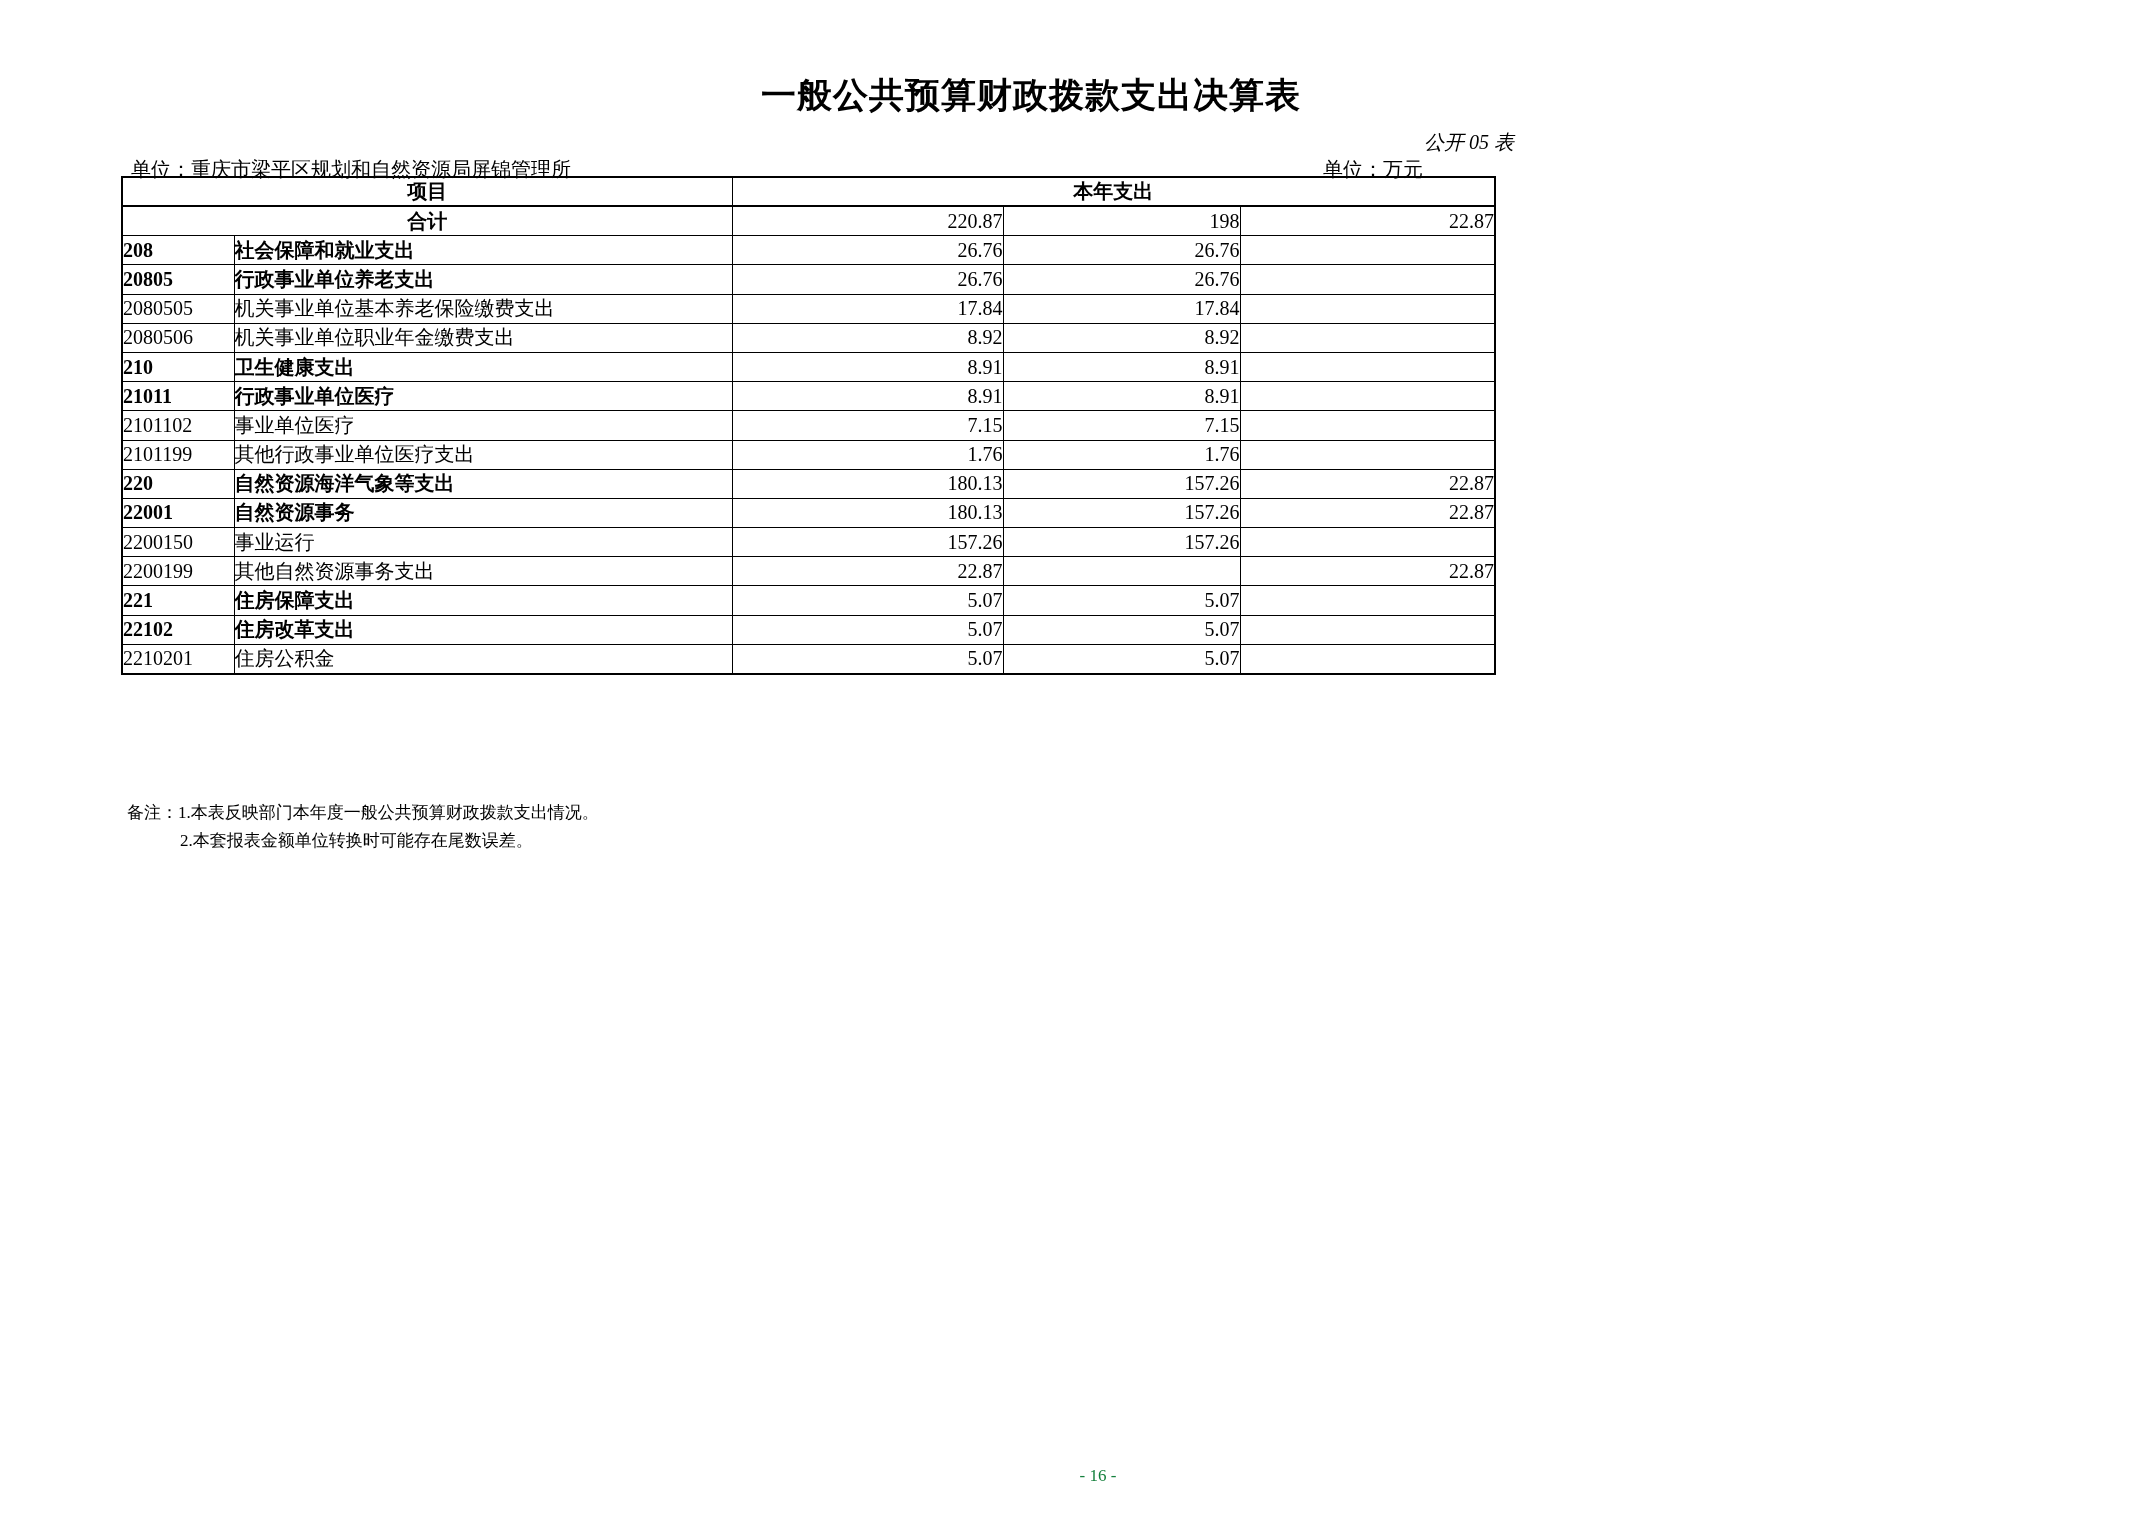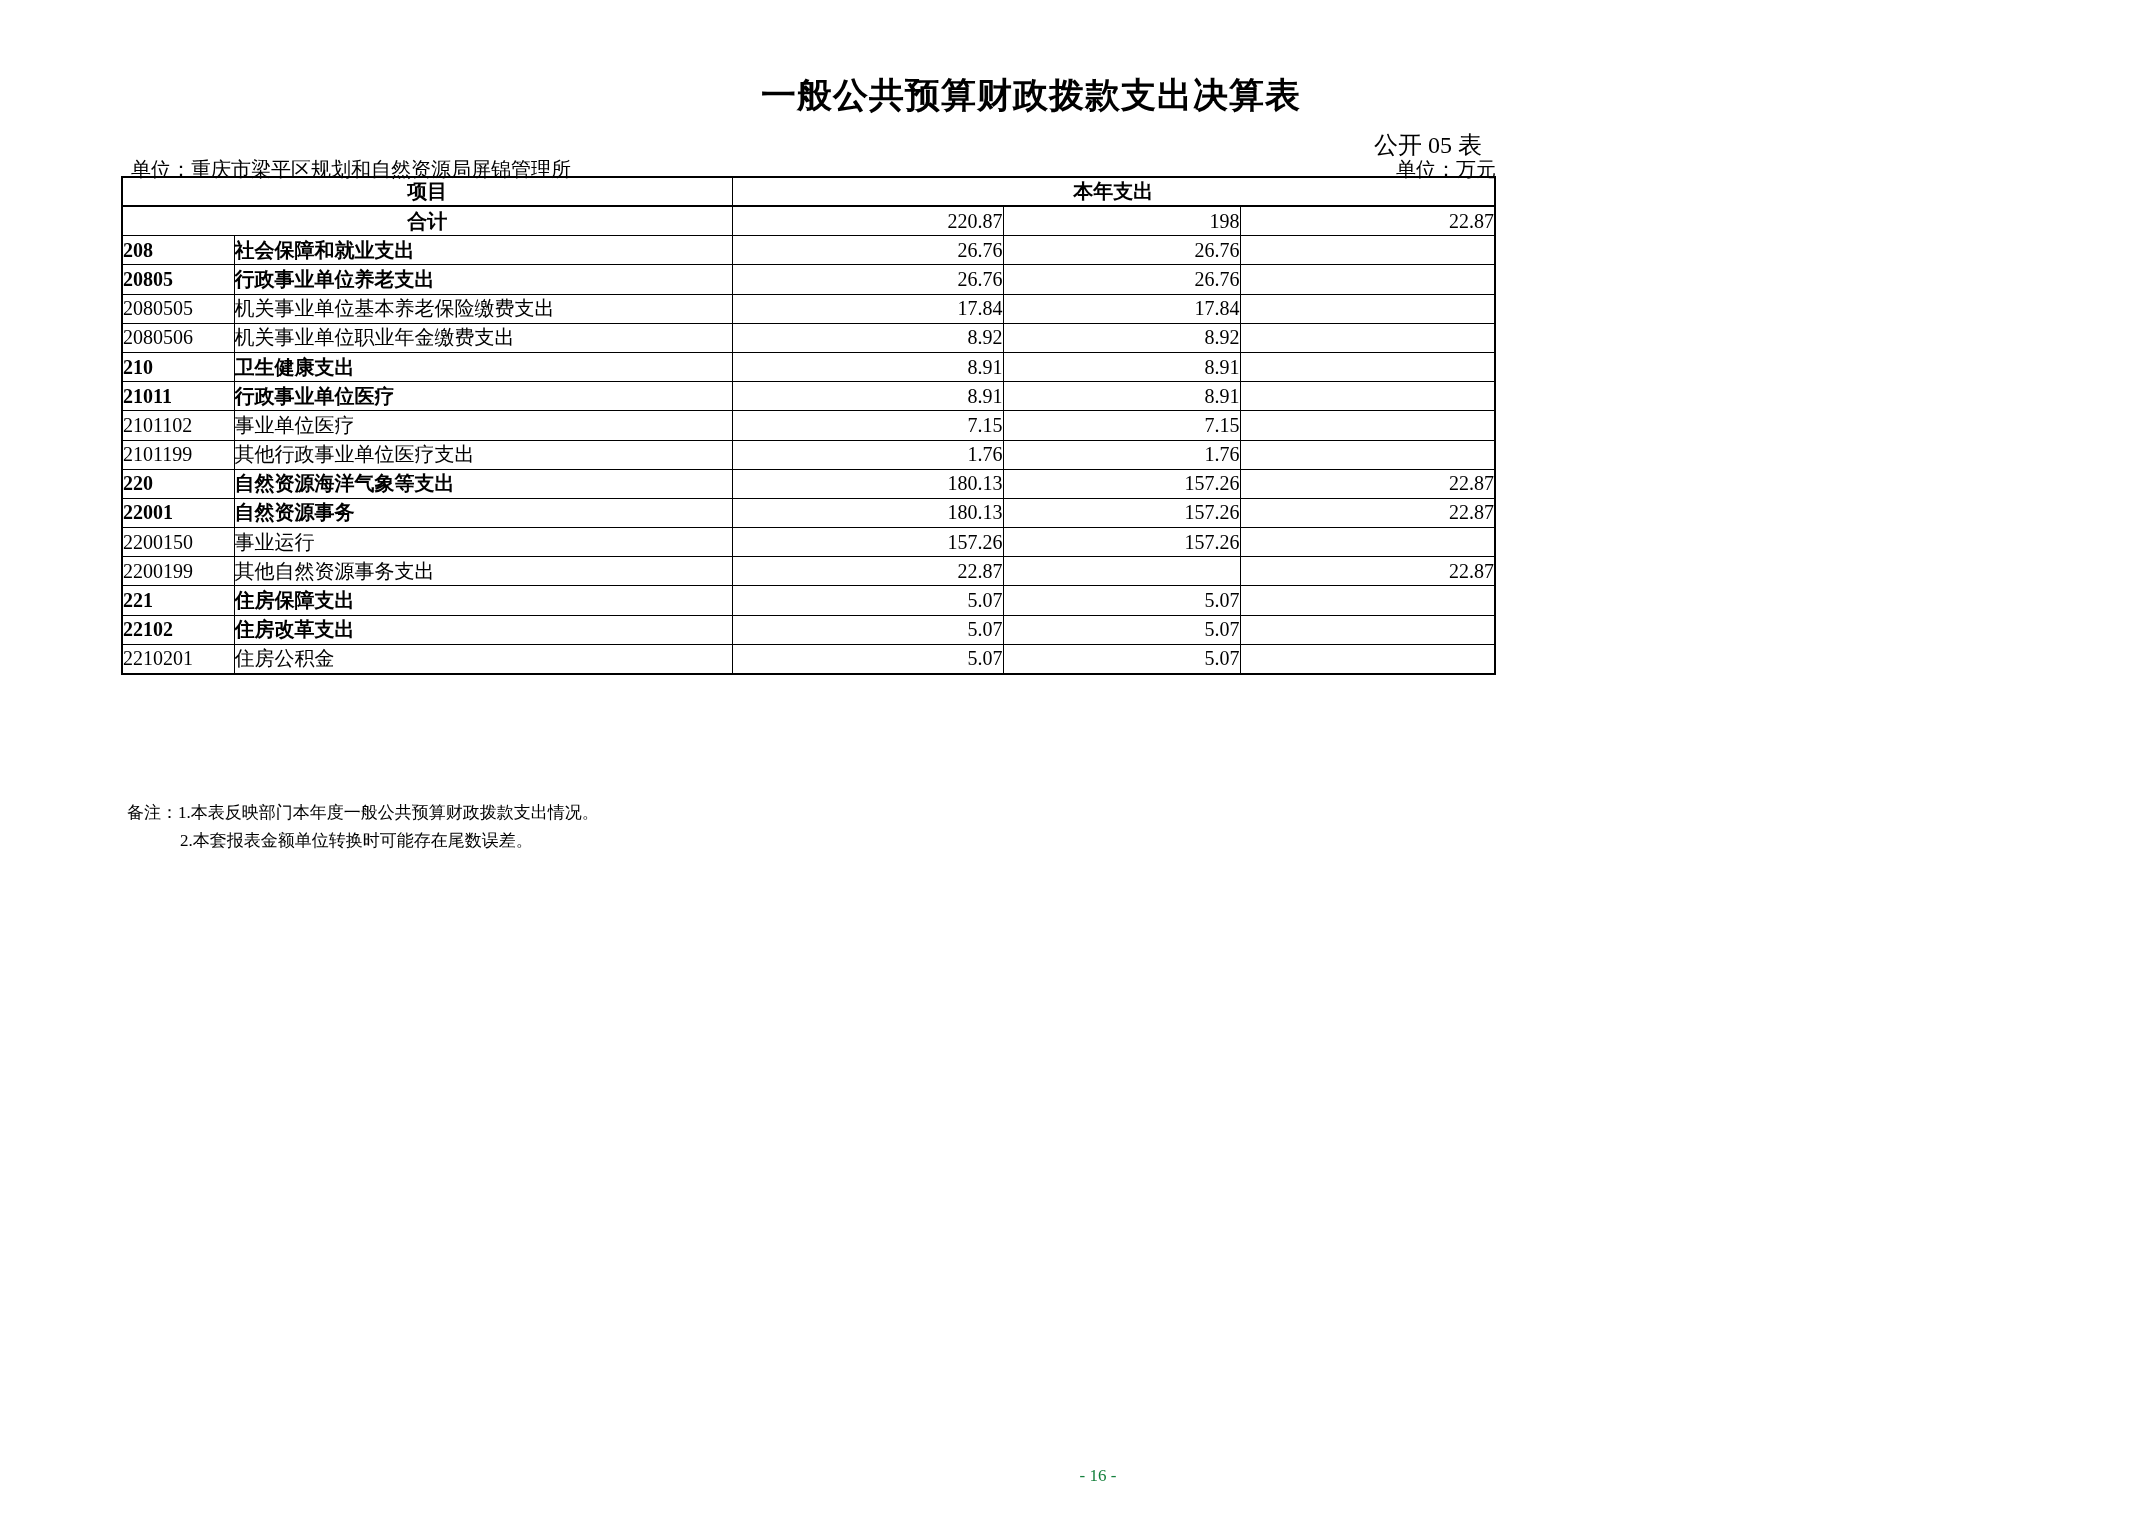--- a/index.html
+++ b/index.html
@@ -19,35 +19,36 @@
     width: 890px;
     text-align: center;
     font-size: 35px;
     font-weight: bold;
     letter-spacing: 1px;
     white-space: nowrap;
   }
   .sheet-label {
     position: absolute;
     top: 129px;
-    left: 1182px;
+    left: 1214px;
     width: 300px;
     text-align: right;
-    font-size: 24px;
+    font-size: 20px;
+    font-style: italic;
   }
   .org-label {
     position: absolute;
     top: 156px;
     left: 131px;
     font-size: 20px;
   }
   .unit-label {
     position: absolute;
     top: 156px;
-    left: 1196px;
+    left: 1123px;
     width: 300px;
     text-align: right;
     font-size: 20px;
   }
   table.fin {
     position: absolute;
     left: 121px;
     top: 176px;
     width: 1373px;
     border-collapse: collapse;

